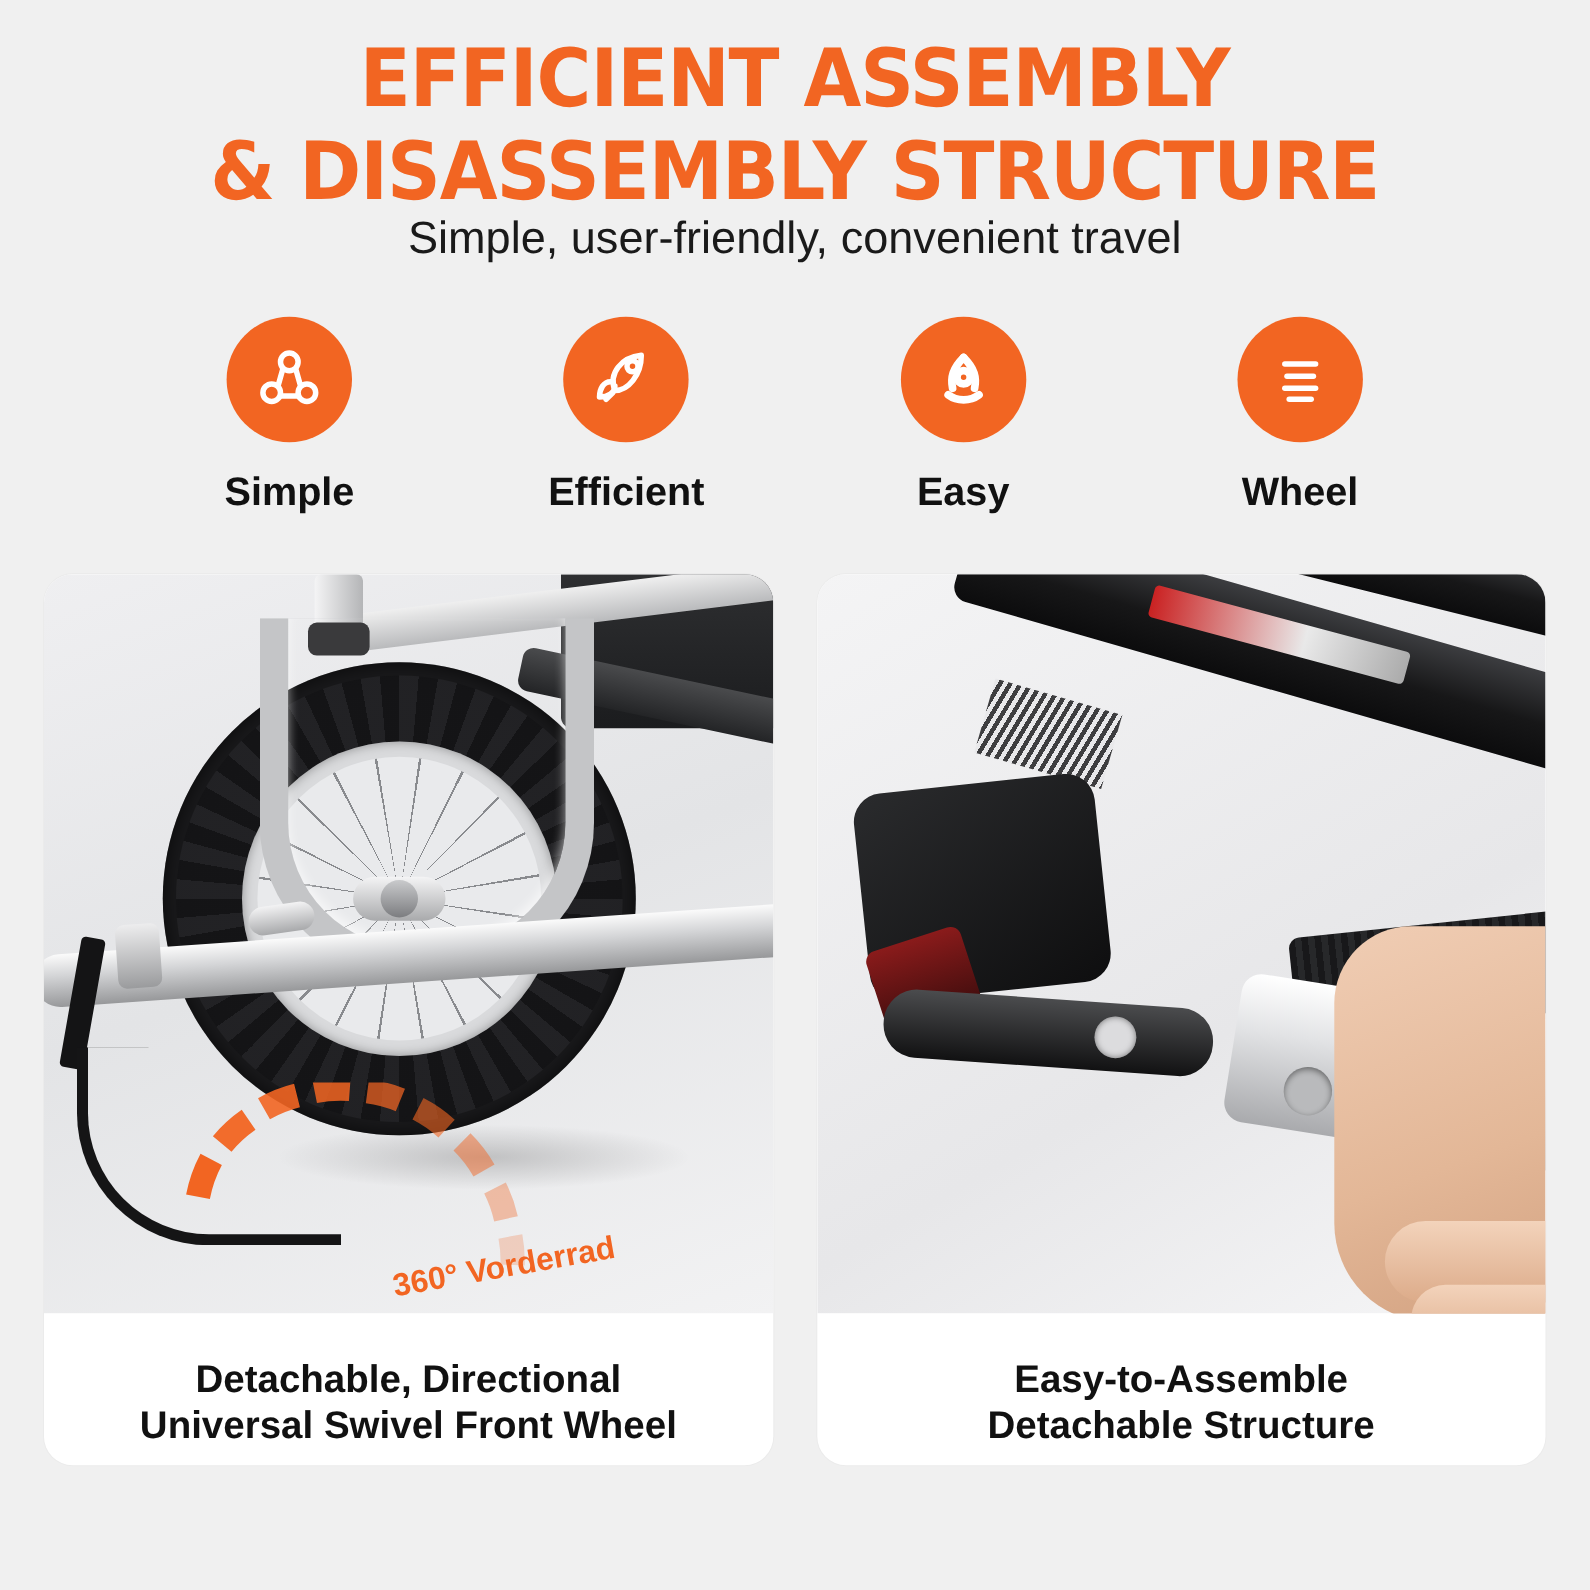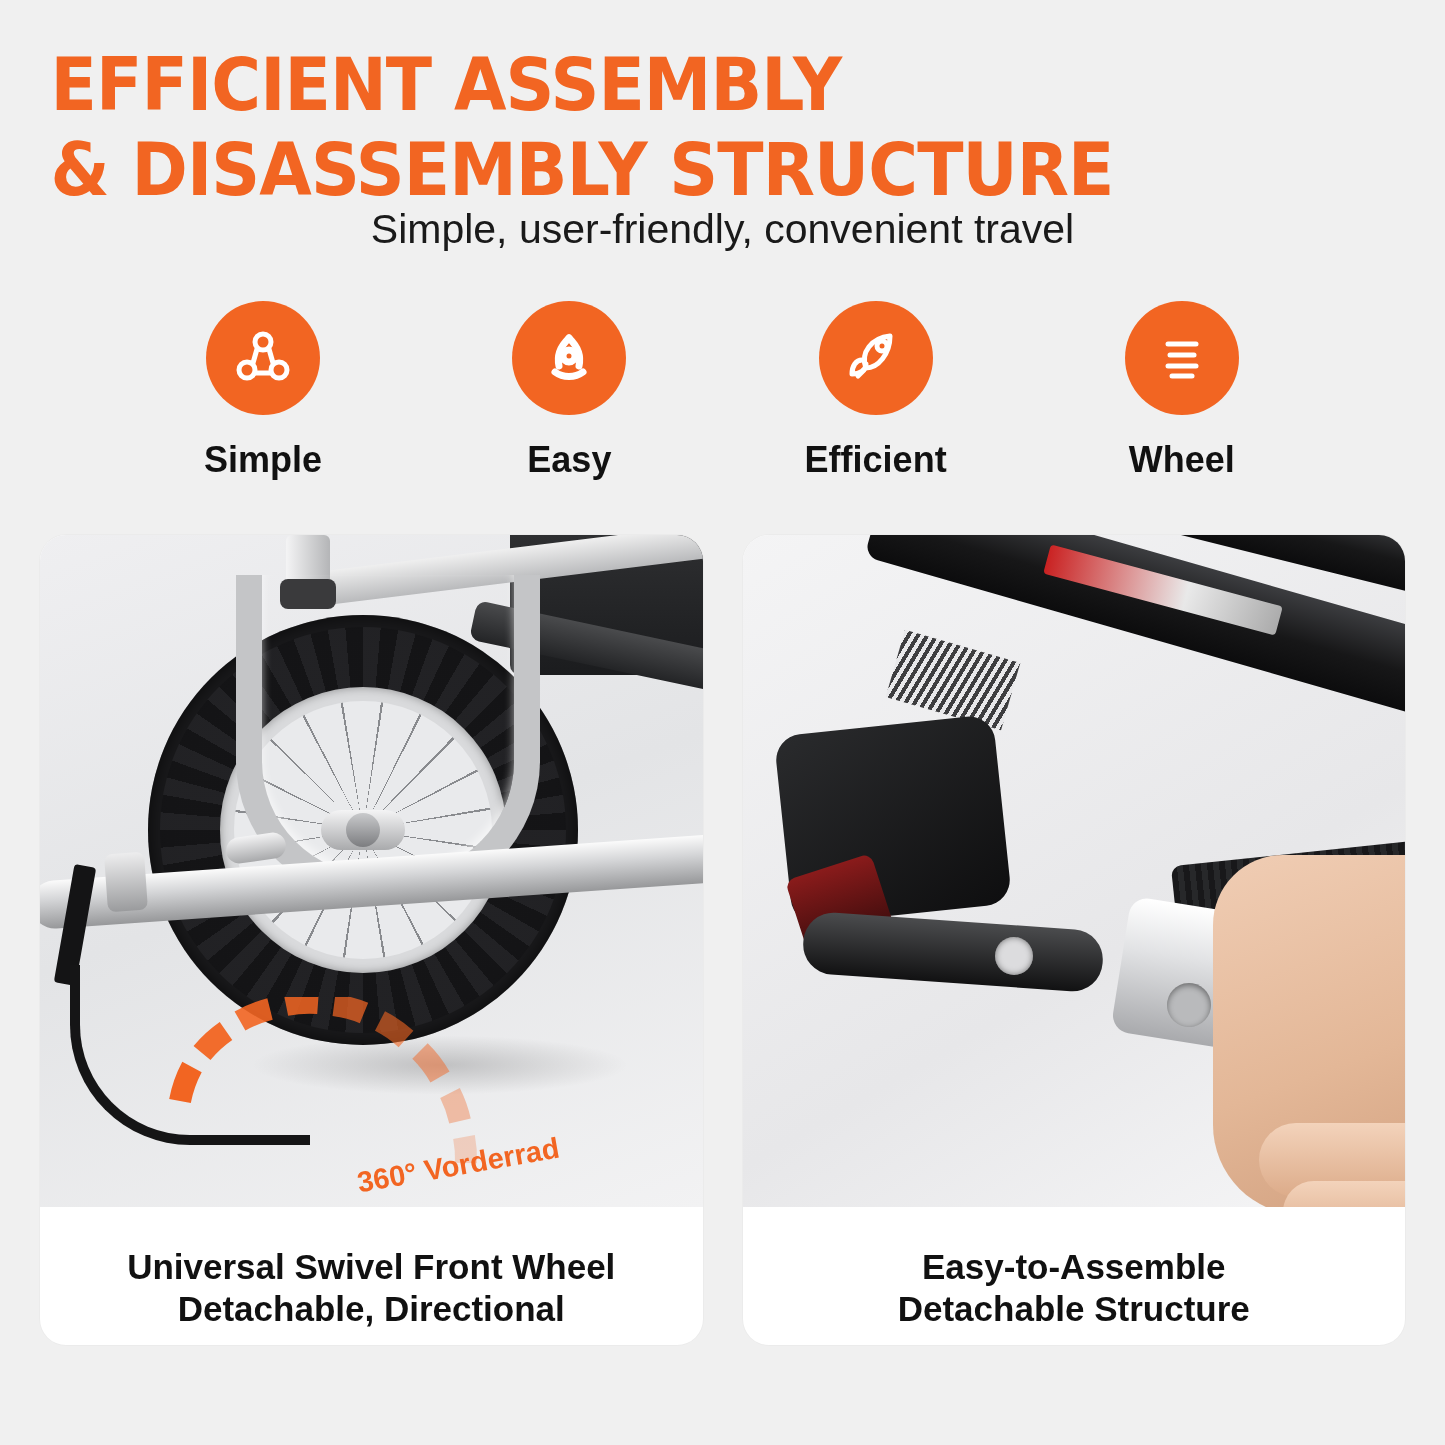--- a/index.html
+++ b/index.html
@@ -16,22 +16,22 @@
   .page {
     position: relative;
     width: 1445px;
     height: 1445px;
     background: #f0f0f0;
     box-sizing: border-box;
   }
 
   
   .headline {
-    text-align: left;
-    padding-top: 48px;
+    text-align: center;
+    padding-top: 35px;
     line-height: 1.0;
   }
   .headline .line {
     display: block;
     color: #f26522;
     font-family: "DejaVu Sans", sans-serif;
     font-weight: bold;
     font-size: 73px;
     letter-spacing: -1px;
     transform: scaleX(0.93);
@@ -436,43 +436,43 @@
             <path d="M28 51 L44 51"></path>
           </g>
         </svg>
       </div>
       <div class="feature-label">Simple</div>
     </div>
 
     <div class="feature">
       <div class="badge">
         <svg width="72" height="72" viewBox="0 0 72 72" aria-hidden="true">
+          <g fill="none" stroke="#ffffff" stroke-width="5" stroke-linecap="round" stroke-linejoin="round">
+            <path d="M26 46 C20 30 32 16 50 14 C50 32 38 46 26 46 Z"></path>
+            <circle cx="42" cy="24" r="5"></circle>
+            <path d="M24 48 L18 54"></path>
+            <path d="M22 38 C16 38 12 44 12 52 C20 52 26 48 26 42"></path>
+          </g>
+        </svg>
+      </div>
+      <div class="feature-label">Efficient</div>
+    </div>
+
+    <div class="feature">
+      <div class="badge">
+        <svg width="72" height="72" viewBox="0 0 72 72" aria-hidden="true">
           <g fill="none" stroke="#ffffff" stroke-width="7" stroke-linecap="round" stroke-linejoin="round">
             <path d="M36 16 C26 26 24 34 26 44"></path>
             <path d="M36 16 C46 26 48 34 46 44"></path>
             <path d="M22 50 C30 56 42 56 50 50"></path>
             <circle cx="36" cy="34" r="6"></circle>
           </g>
         </svg>
       </div>
       <div class="feature-label">Easy</div>
-    </div>
-
-    <div class="feature">
-      <div class="badge">
-        <svg width="72" height="72" viewBox="0 0 72 72" aria-hidden="true">
-          <g fill="none" stroke="#ffffff" stroke-width="5" stroke-linecap="round" stroke-linejoin="round">
-            <path d="M26 46 C20 30 32 16 50 14 C50 32 38 46 26 46 Z"></path>
-            <circle cx="42" cy="24" r="5"></circle>
-            <path d="M24 48 L18 54"></path>
-            <path d="M22 38 C16 38 12 44 12 52 C20 52 26 48 26 42"></path>
-          </g>
-        </svg>
-      </div>
-      <div class="feature-label">Efficient</div>
     </div>
 
     <div class="feature">
       <div class="badge">
         <svg width="72" height="72" viewBox="0 0 72 72" aria-hidden="true">
           <g fill="none" stroke="#ffffff" stroke-width="5" stroke-linecap="round">
             <path d="M22 22 H50"></path>
             <path d="M24 33 H48"></path>
             <path d="M22 44 H50"></path>
             <path d="M26 54 H46"></path>
@@ -526,22 +526,22 @@
                 <path d="M274 54 A120 120 0 0 1 294 80" opacity="0.48"></path>
                 <path d="M304 96 A120 120 0 0 1 314 124" opacity="0.36"></path>
                 <path d="M318 140 A120 120 0 0 1 320 166" opacity="0.24"></path>
               </g>
             </svg>
             <div class="arc-label">360° Vorderrad</div>
           </div>
         </div>
       </div>
       <div class="caption">
+        <span class="cl">Detachable, Directional</span>
         <span class="cl">Universal Swivel Front Wheel</span>
-        <span class="cl">Detachable, Directional</span>
       </div>
     </div>
 
     <div class="card">
       <div class="photo">
         <div class="photo-mask-right">
           <div class="bg-right"></div>
 
           <div class="bike-tube bike-main"></div>
           <div class="bike-tube bike-main2"></div>

